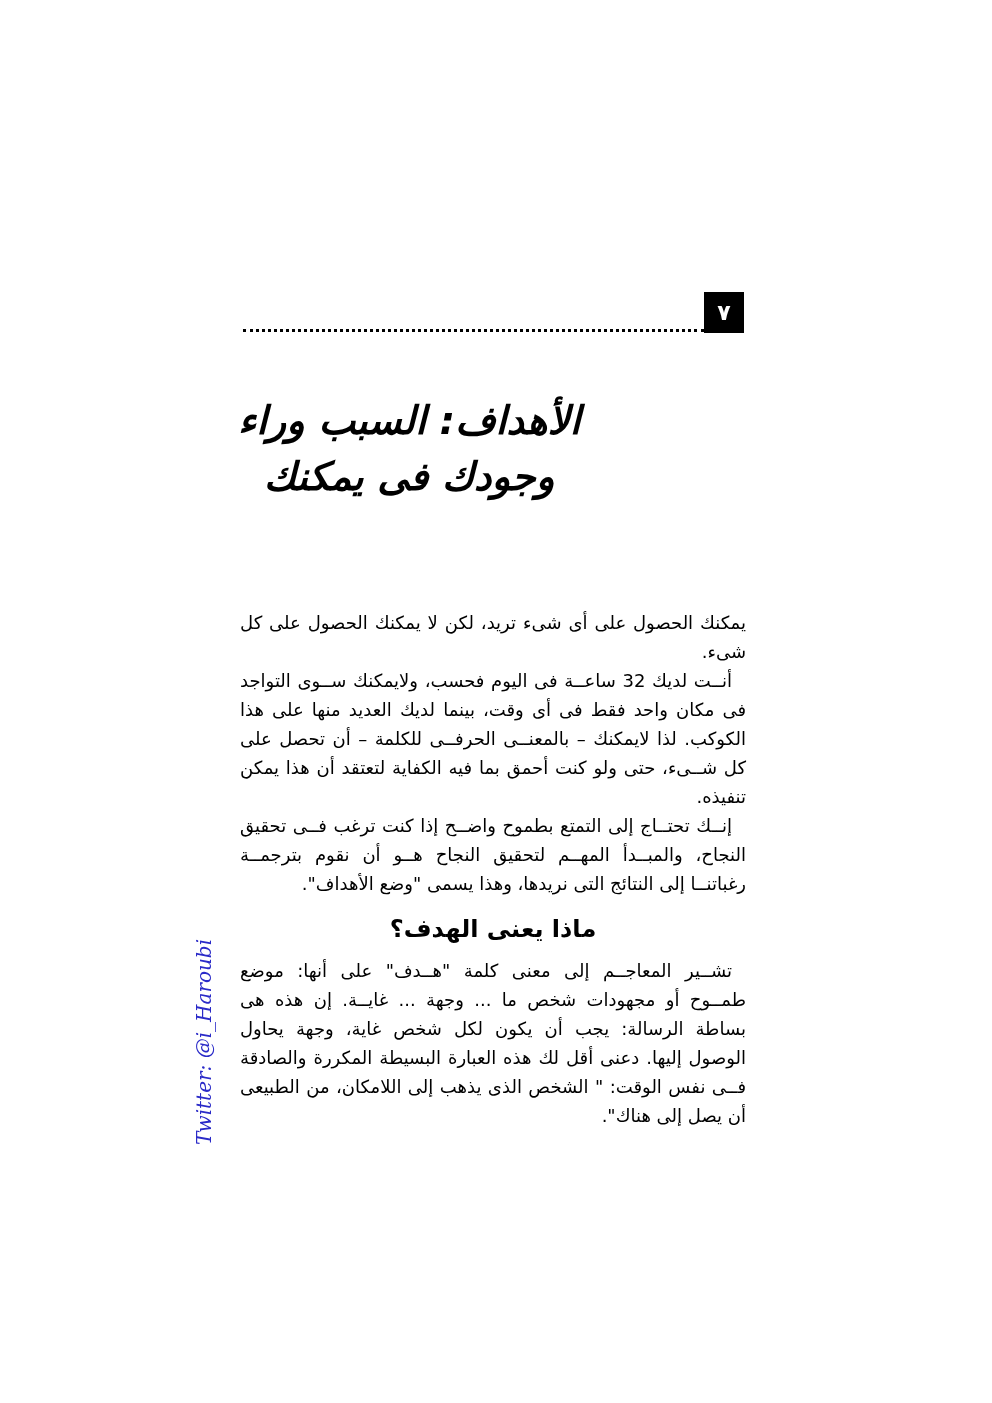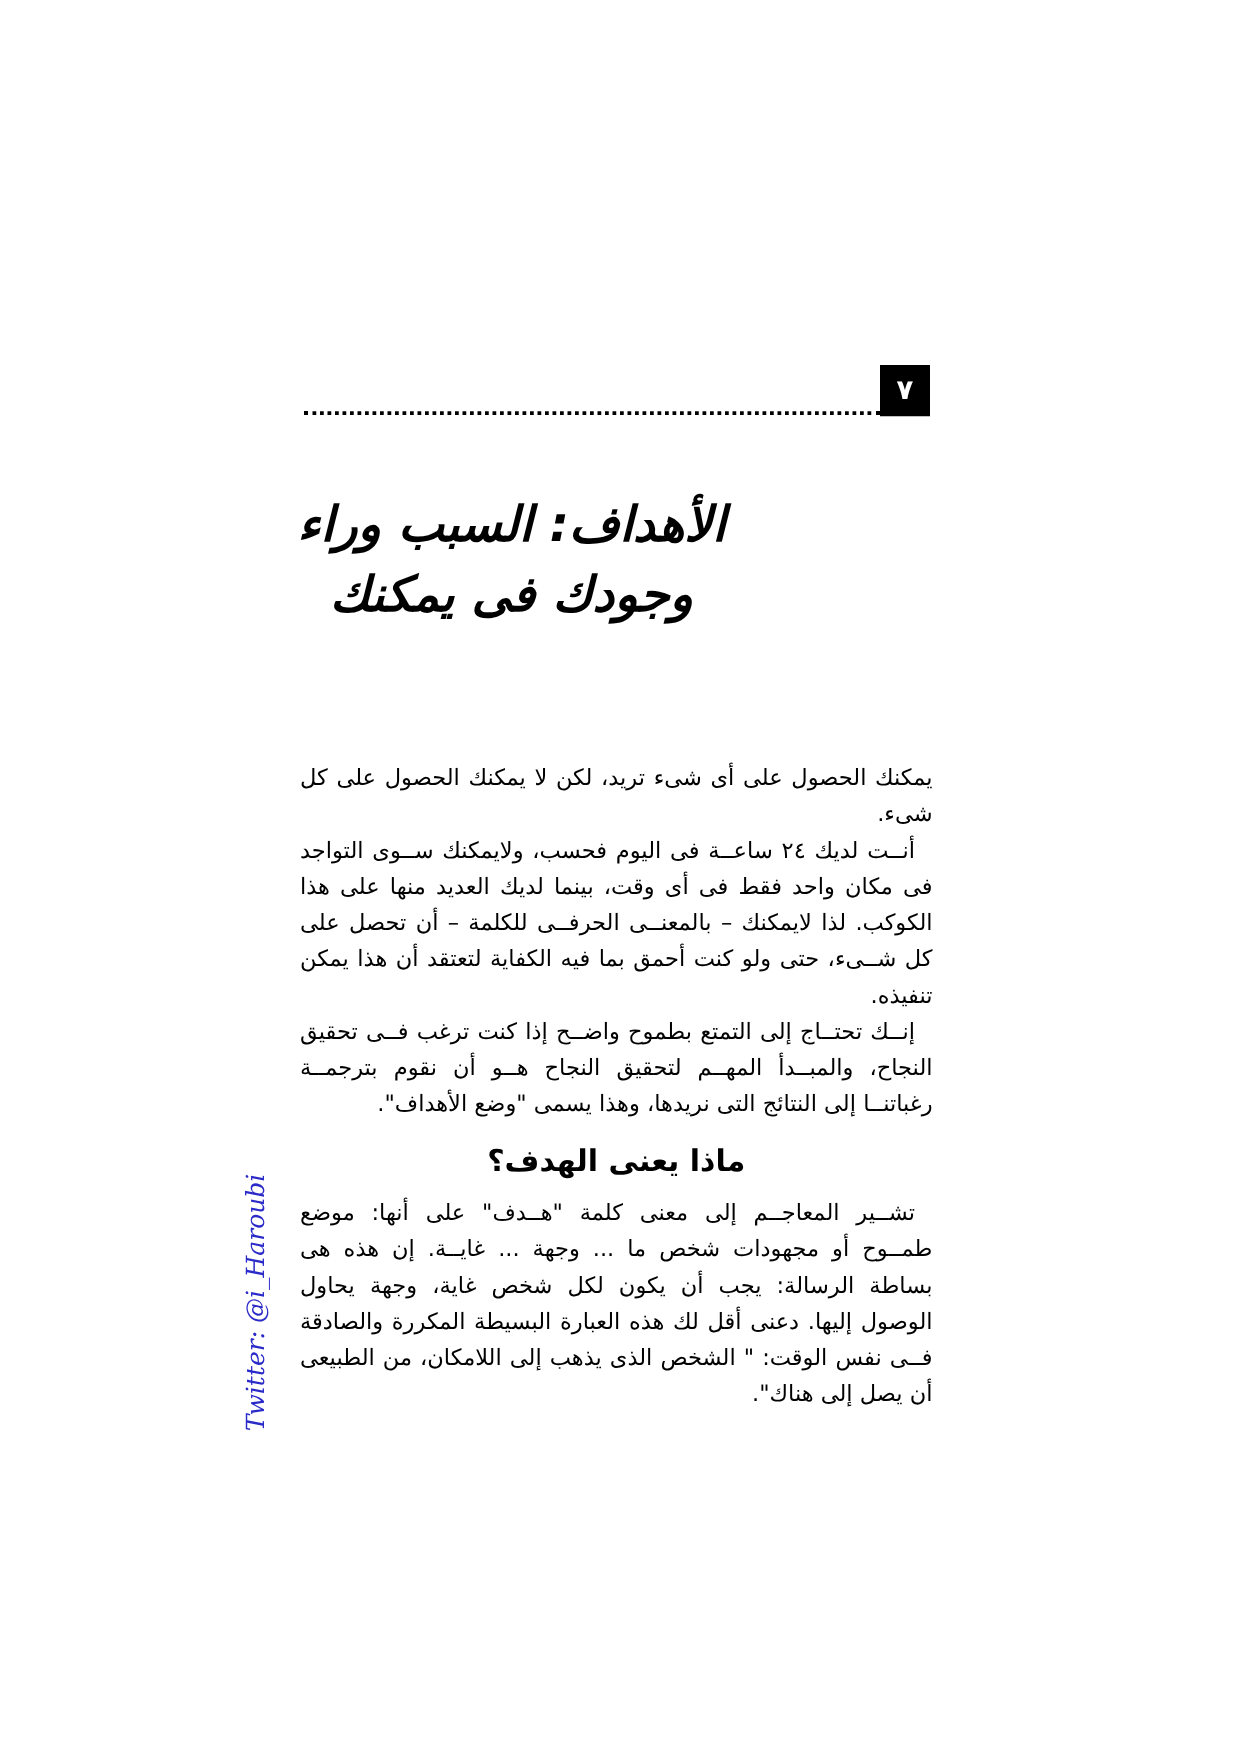--- a/index.html
+++ b/index.html
@@ -104,21 +104,21 @@
     <span>٧</span>
   </div>
 
   <h1 class="chapter-title">
     <span class="t-line">الأهداف: السبب وراء</span>
     <span class="t-line">وجودك فى يمكنك</span>
   </h1>
 
   <section class="content">
     <p>يمكنك الحصول على أى شىء تريد، لكن لا يمكنك الحصول على كل شىء.</p>
-    <p class="indent">أنــت لديك ٢٤ ساعــة فى اليوم فحسب، ولايمكنك ســوى التواجد فى مكان واحد فقط فى أى وقت، بينما لديك العديد منها على هذا الكوكب. لذا لايمكنك – بالمعنــى الحرفــى للكلمة – أن تحصل على كل شــىء، حتى ولو كنت أحمق بما فيه الكفاية لتعتقد أن هذا يمكن تنفيذه.</p>
+    <p class="indent">أنــت لديك 32 ساعــة فى اليوم فحسب، ولايمكنك ســوى التواجد فى مكان واحد فقط فى أى وقت، بينما لديك العديد منها على هذا الكوكب. لذا لايمكنك – بالمعنــى الحرفــى للكلمة – أن تحصل على كل شــىء، حتى ولو كنت أحمق بما فيه الكفاية لتعتقد أن هذا يمكن تنفيذه.</p>
     <p class="indent">إنــك تحتــاج إلى التمتع بطموح واضــح إذا كنت ترغب فــى تحقيق النجاح، والمبــدأ المهــم لتحقيق النجاح هــو أن نقوم بترجمــة رغباتنــا إلى النتائج التى نريدها، وهذا يسمى "وضع الأهداف".</p>
     <h2 class="section-heading">ماذا يعنى الهدف؟</h2>
     <p class="indent">تشــير المعاجــم إلى معنى كلمة "هــدف" على أنها: موضع طمــوح أو مجهودات شخص ما ... وجهة ... غايــة. إن هذه هى بساطة الرسالة: يجب أن يكون لكل شخص غاية، وجهة يحاول الوصول إليها. دعنى أقل لك هذه العبارة البسيطة المكررة والصادقة فــى نفس الوقت: " الشخص الذى يذهب إلى اللامكان، من الطبيعى أن يصل إلى هناك".</p>
   </section>
 
   <div class="watermark">Twitter: @i_Haroubi</div>
 
 </div>
 
 </body></html>

